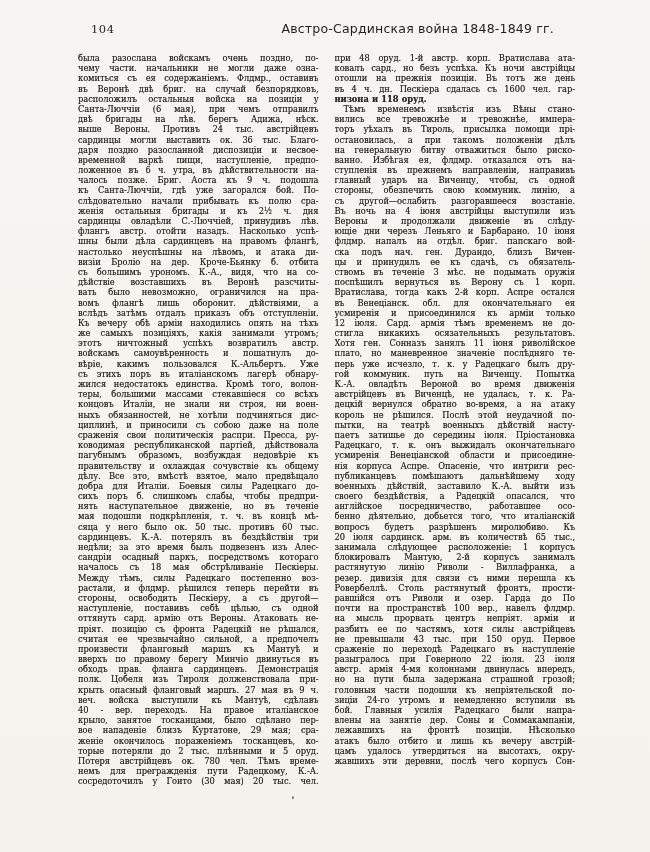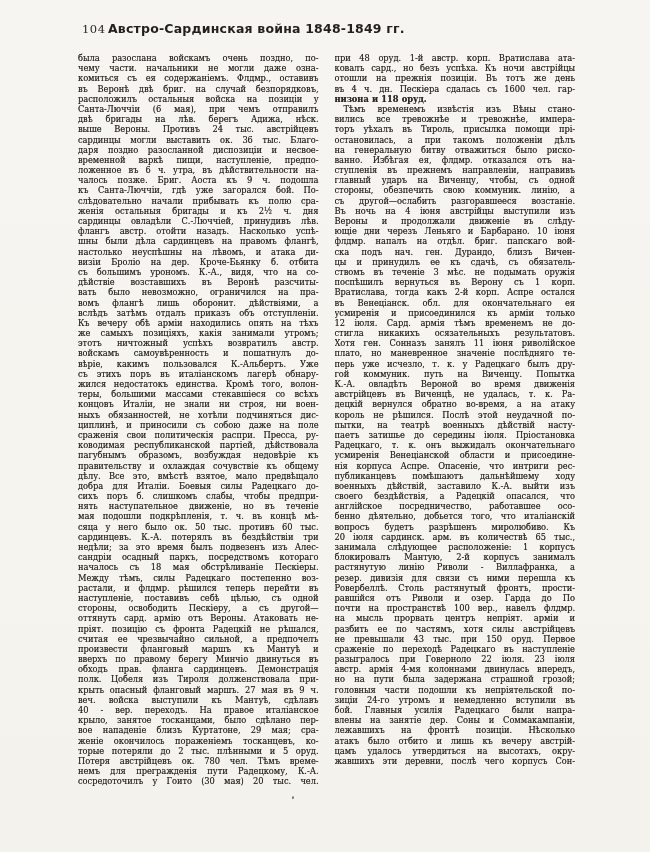--- a/index.html
+++ b/index.html
@@ -10,33 +10,33 @@
   }
   .page {
     position: relative;
     width: 650px; height: 852px;
     background: linear-gradient(180deg, #f6f5f1 0%, #f5f4ef 60%, #f3f2ed 100%);
     font-family: "DejaVu Serif", "Liberation Serif", serif;
     color: #29241f;
   }
   .header {
     position: absolute;
-    top: 21px; left: 78px; width: 497px; height: 16px;
+    top: 21px; left: 87px; width: 497px; height: 16px;
   }
   .page-number {
     position: absolute; left: 4px; top: 1px;
     font-size: 11.5px; font-weight: normal;
     color: #2b2620;
     letter-spacing: 0.5px;
   }
   .header-title {
     position: absolute; left: 30px; right: 30px; top: 0;
-    text-align: left;
+    text-align: right;
     font-family: "DejaVu Sans", "Liberation Sans", sans-serif;
-    font-weight: bold;
+    font-weight: normal;
     font-size: 12.5px;
     letter-spacing: 0.2px;
     color: #231f1a;
   }
   .columns {
     position: absolute;
     top: 53px; left: 78px;
     width: 497px;
     display: flex;
     gap: 16px;
@@ -120,22 +120,22 @@
         <div class="line">сихъ поръ б. слишкомъ слабы, чтобы предпри-</div>
         <div class="line">нять наступательное движеніе, но въ теченіе</div>
         <div class="line">мая подошли подкрѣпленія, т. ч. въ концѣ мѣ-</div>
         <div class="line">сяца у него было ок. 50 тыс. противъ 60 тыс.</div>
         <div class="line">сардинцевъ. К.-А. потерялъ въ бездѣйствіи три</div>
         <div class="line">недѣли; за это время былъ подвезенъ изъ Алес-</div>
         <div class="line">сандріи осадный паркъ, посредствомъ котораго</div>
         <div class="line">началось съ 18 мая обстрѣливаніе Пескіеры.</div>
         <div class="line">Между тѣмъ, силы Радецкаго постепенно воз-</div>
         <div class="line">растали, и флдмр. рѣшился теперь перейти въ</div>
+        <div class="line">стороны, освободить Пескіеру, а съ другой—</div>
         <div class="line">наступленіе, поставивъ себѣ цѣлью, съ одной</div>
-        <div class="line">стороны, освободить Пескіеру, а съ другой—</div>
         <div class="line">оттянуть сард. армію отъ Вероны. Атаковать не-</div>
         <div class="line">пріят. позицію съ фронта Радецкій не рѣшался,</div>
         <div class="line">считая ее чрезвычайно сильной, а предпочелъ</div>
         <div class="line">произвести фланговый маршъ къ Мантуѣ и</div>
         <div class="line">вверхъ по правому берегу Минчіо двинуться въ</div>
         <div class="line">обходъ прав. фланга сардинцевъ. Демонстрація</div>
         <div class="line">полк. Цобеля изъ Тироля долженствовала при-</div>
         <div class="line">крыть опасный фланговый маршъ. 27 мая въ 9 ч.</div>
         <div class="line">веч. войска выступили къ Мантуѣ, сдѣлавъ</div>
         <div class="line">40 - вер. переходъ. На правое италіанское</div>

